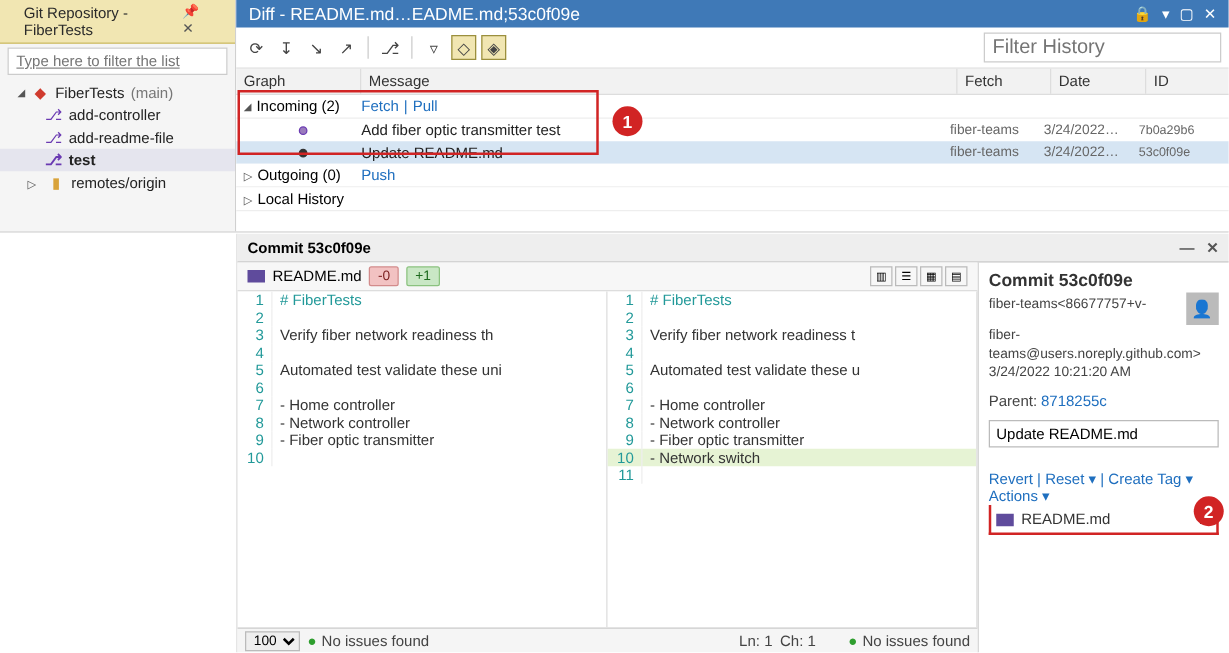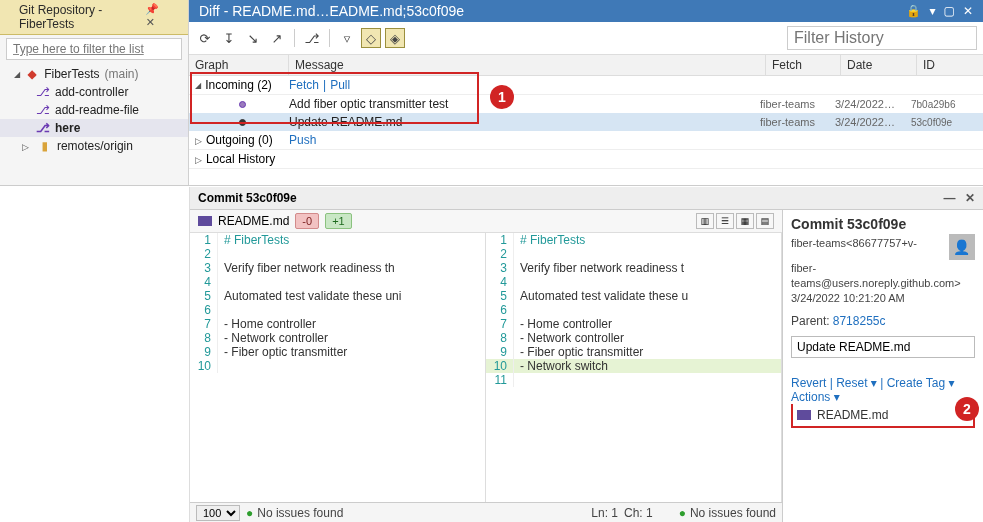--- a/index.html
+++ b/index.html
@@ -109,21 +109,21 @@
       <div class="tree-item branch">
         <span class="bicon br">⎇</span>
         <span>add-controller</span>
       </div>
       <div class="tree-item branch">
         <span class="bicon br">⎇</span>
         <span>add-readme-file</span>
       </div>
       <div class="tree-item main">
         <span class="bicon br">⎇</span>
-        <span>here</span>
+        <span>test</span>
       </div>
       <div class="tree-item remotes">
         <span class="caret-right"></span>
         <span class="bicon folder">▮</span>
         <span>remotes/origin</span>
       </div>
     </div>
   </div>
 
   <div class="rightpanel">

